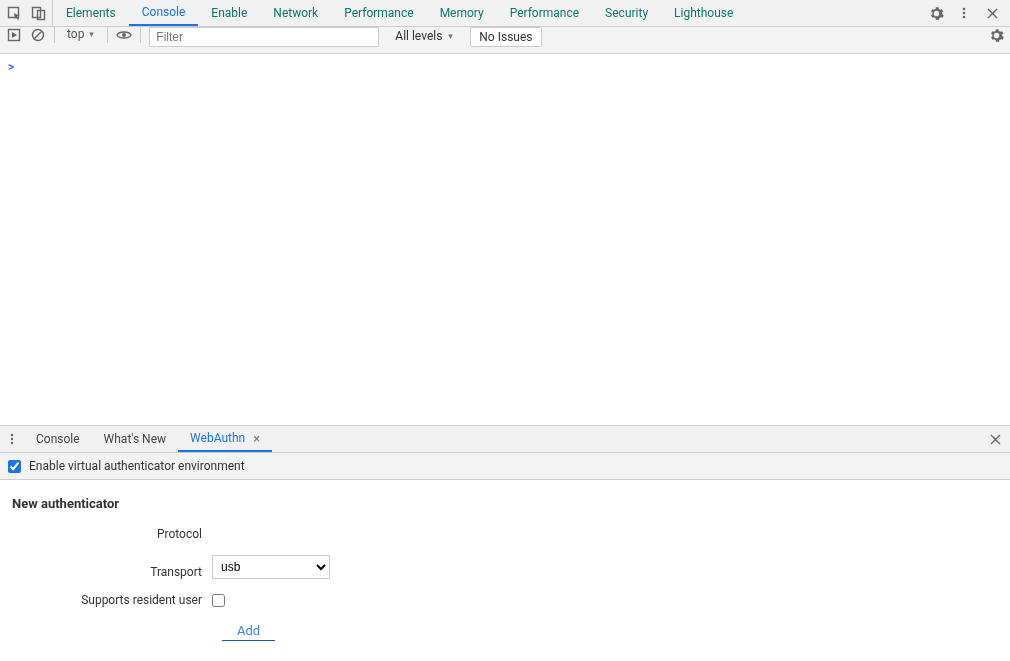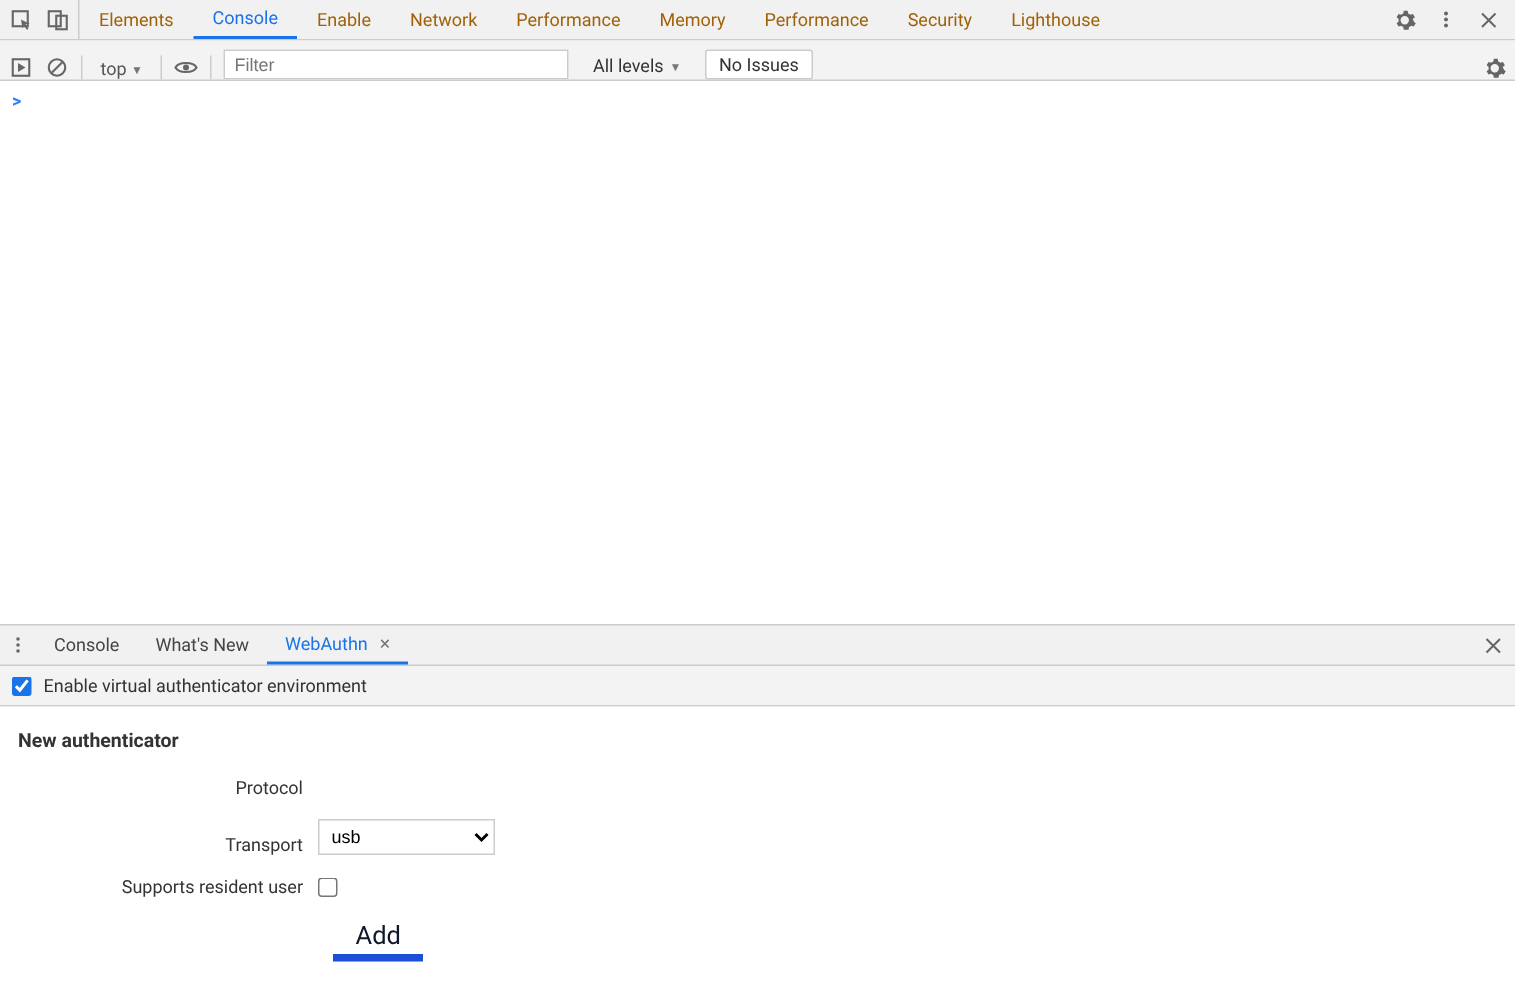--- a/index.html
+++ b/index.html
@@ -21,40 +21,40 @@
   border-bottom: 1px solid #ccc;
   background: #f1f1f1;
   display: flex;
   align-items: stretch;
 }
 .top-tabs .left-icons { display: flex; align-items: center; padding: 0 6px; gap: 8px; border-right: 1px solid #ccc; }
 .top-tabs .tabs { display: flex; align-items: stretch; }
 .top-tabs .tab {
   padding: 0 13px;
   display: flex; align-items: center;
-  color: #a16207;
+  color: #0f766e;
   cursor: default;
 }
 .top-tabs .tab.active {
   color: #1a73e8;
   border-bottom: 2px solid #1a73e8;
 }
 .top-tabs .spacer { flex: 1; }
 .top-tabs .right-icons { display: flex; align-items: center; gap: 12px; padding: 0 10px; }
 
 .icon-stroke { stroke: #666; fill: none; stroke-width: 1.4; }
 .icon-btn { display:inline-flex; align-items:center; justify-content:center; width:16px; height:16px; }
 
 
 .console-toolbar {
   height: 27px;
   border-bottom: 1px solid #ccc;
   background: #f3f3f3;
   display: flex;
-  align-items: flex-end;
+  align-items: flex-start;
   padding: 0 6px;
   gap: 8px;
 }
 .vsep { width:1px; height:16px; background:#ccc; }
 .ctx-btn {
   display:flex; align-items:center; gap:3px;
   color:#555; padding:0 4px;
 }
 .ctx-btn .tri { font-size:8px; color:#777; }
 .filter-input {
@@ -133,23 +133,23 @@
   border:1px solid #ccc;
   background:#fff;
   font-size:12px;
   padding:0 4px;
 }
 .form-row input[type=checkbox]{
   width:13px; height:13px;
 }
 .add-row { display:flex; }
 .add-link {
-  color:#0f172a;
-  border-bottom:5px solid #1d4ed8;
-  font-size:17px;
+  color:#3b82f6;
+  border-bottom:1px solid #1d4ed8;
+  font-size:13px;
   margin-left:210px;
   cursor:pointer;
   padding:2px 15px 2px 15px;
 }
 
 </style>
 </head>
 <body>
 
 <div class="top-tabs">

